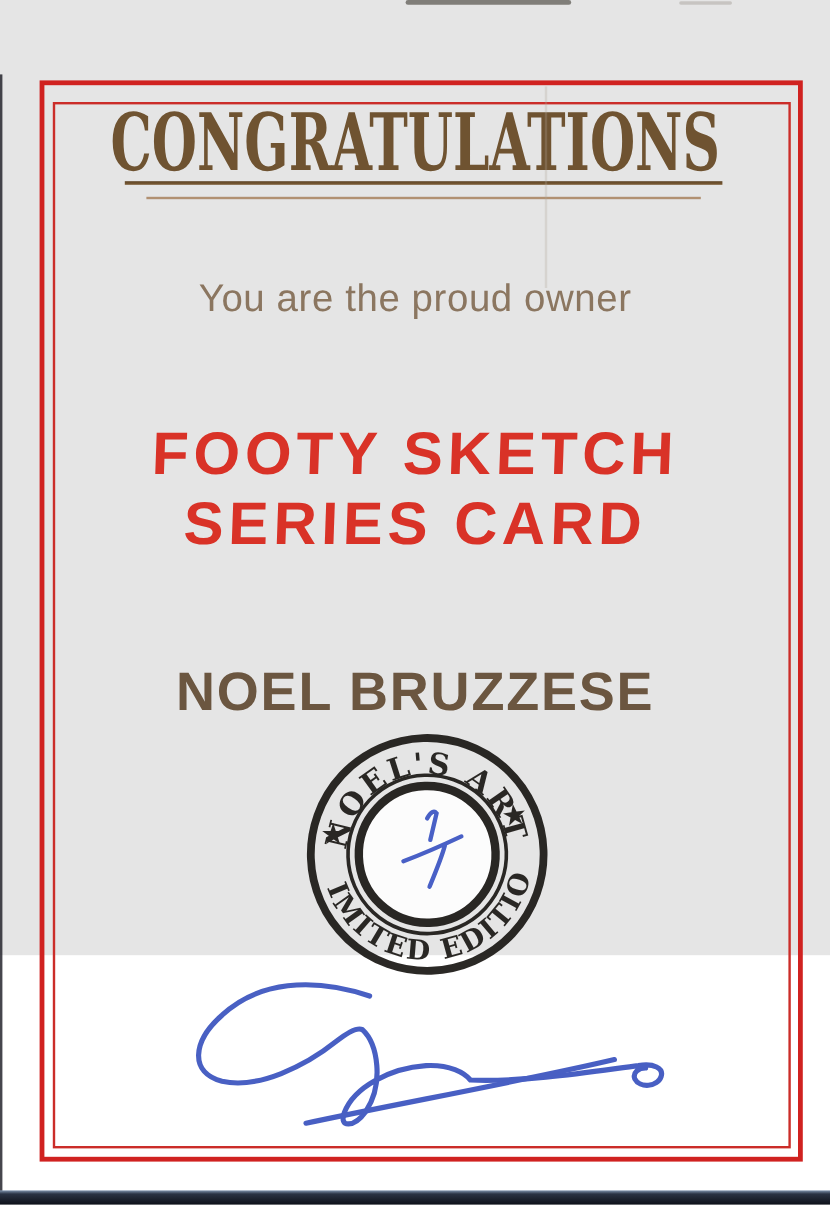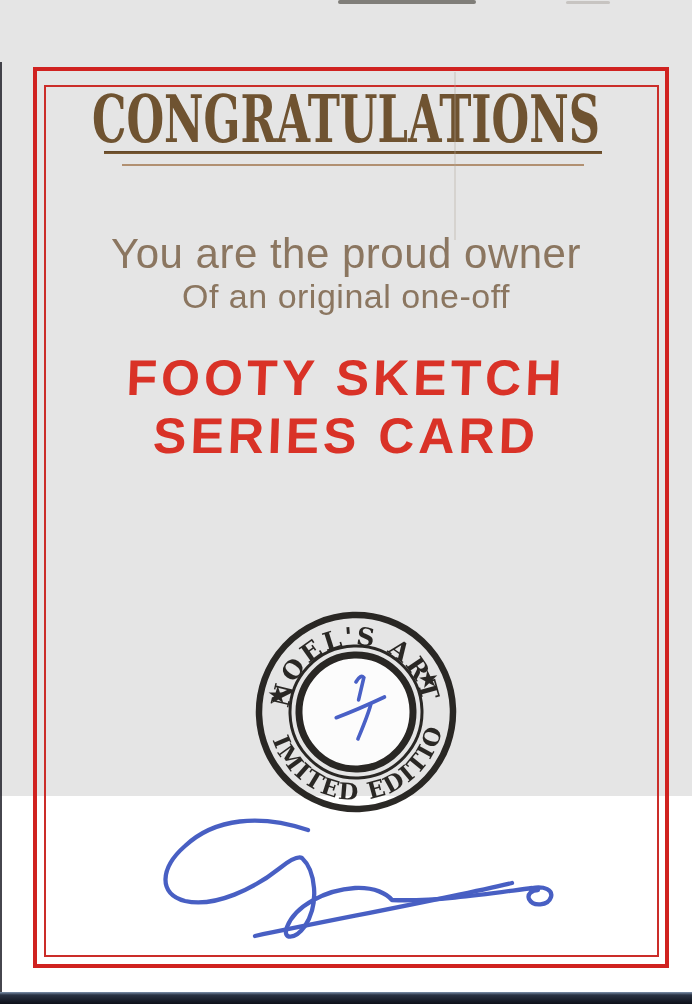--- a/index.html
+++ b/index.html
@@ -25,21 +25,21 @@
   .border-inner{position:absolute;left:44px;top:85px;width:615px;height:872px;
     box-sizing:border-box;border:2px solid #cb2d29;}
 
   .title-svg{position:absolute;left:0;top:86px;width:692px;height:72px;}
 
   .rule-1{position:absolute;left:104px;top:151px;width:498px;height:3px;
     background:linear-gradient(#5f4526,#7c5c36);}
   .rule-2{position:absolute;left:122px;top:164px;width:462px;height:2px;background:#a8815d;opacity:.85;}
 
   .line{position:absolute;left:0;width:692px;text-align:center;white-space:nowrap;}
-  .owner1{top:230px;font-size:42px;color:#8b7660;letter-spacing:.5px;text-align:center;}
+  .owner1{top:230px;font-size:32px;color:#8b7660;letter-spacing:.5px;text-align:center;}
   .owner2{top:277px;font-size:34px;color:#8b7660;letter-spacing:.5px;}
   .sketch{font-weight:bold;color:#d93227;font-size:50px;letter-spacing:4px;transform:skewX(-2deg);}
   .sketch1{top:349px;}
   .sketch2{top:407px;}
   .byline{top:508px;font-size:35px;color:#8b7660;letter-spacing:.3px;}
   .artist{top:551px;font-size:45px;font-weight:bold;color:#6b5640;letter-spacing:1.5px;}
 
   .stamp-svg{position:absolute;left:246px;top:602px;width:220px;height:220px;}
   .sig-svg{position:absolute;left:140px;top:808px;width:440px;height:148px;}
 
@@ -54,25 +54,25 @@
   <div class="border-outer"></div>
   <div class="border-inner"></div>
 
   <svg class="title-svg">
     <text x="346" y="56" text-anchor="middle" font-family="DejaVu Serif, Liberation Serif, serif" font-weight="bold" font-size="66" fill="#6f5331" textLength="508" lengthAdjust="spacingAndGlyphs">CONGRATULATIONS</text>
   </svg>
   <div class="rule-1"></div>
   <div class="rule-2"></div>
 
   <div class="line owner1">You are the proud owner</div>
-  <div class="line owner2">Of an original one-off</div>
 
   <div class="line sketch sketch1">FOOTY SKETCH</div>
   <div class="line sketch sketch2">SERIES CARD</div>
 
+  <div class="line artist">NOEL BRUZZESE</div>
 
   <svg class="stamp-svg" viewBox="-110 -110 220 220">
     <g opacity="0.92" transform="rotate(-2)">
       <circle cx="0" cy="0" r="97" fill="none" stroke="#1a1714" stroke-width="6.5"></circle>
       <circle cx="0" cy="0" r="66" fill="none" stroke="#1a1714" stroke-width="3"></circle>
       <circle cx="0" cy="0" r="57" fill="#ffffff" stroke="#1a1714" stroke-width="7"></circle>
 
       <defs>
         <path id="arcTop" d="M -66,-11.6 A 67,67 0 0 1 66,-11.6" fill="none"></path>
         <path id="arcBot" d="M -85,22.8 A 88,88 0 0 0 87.1,12.2" fill="none"></path>

